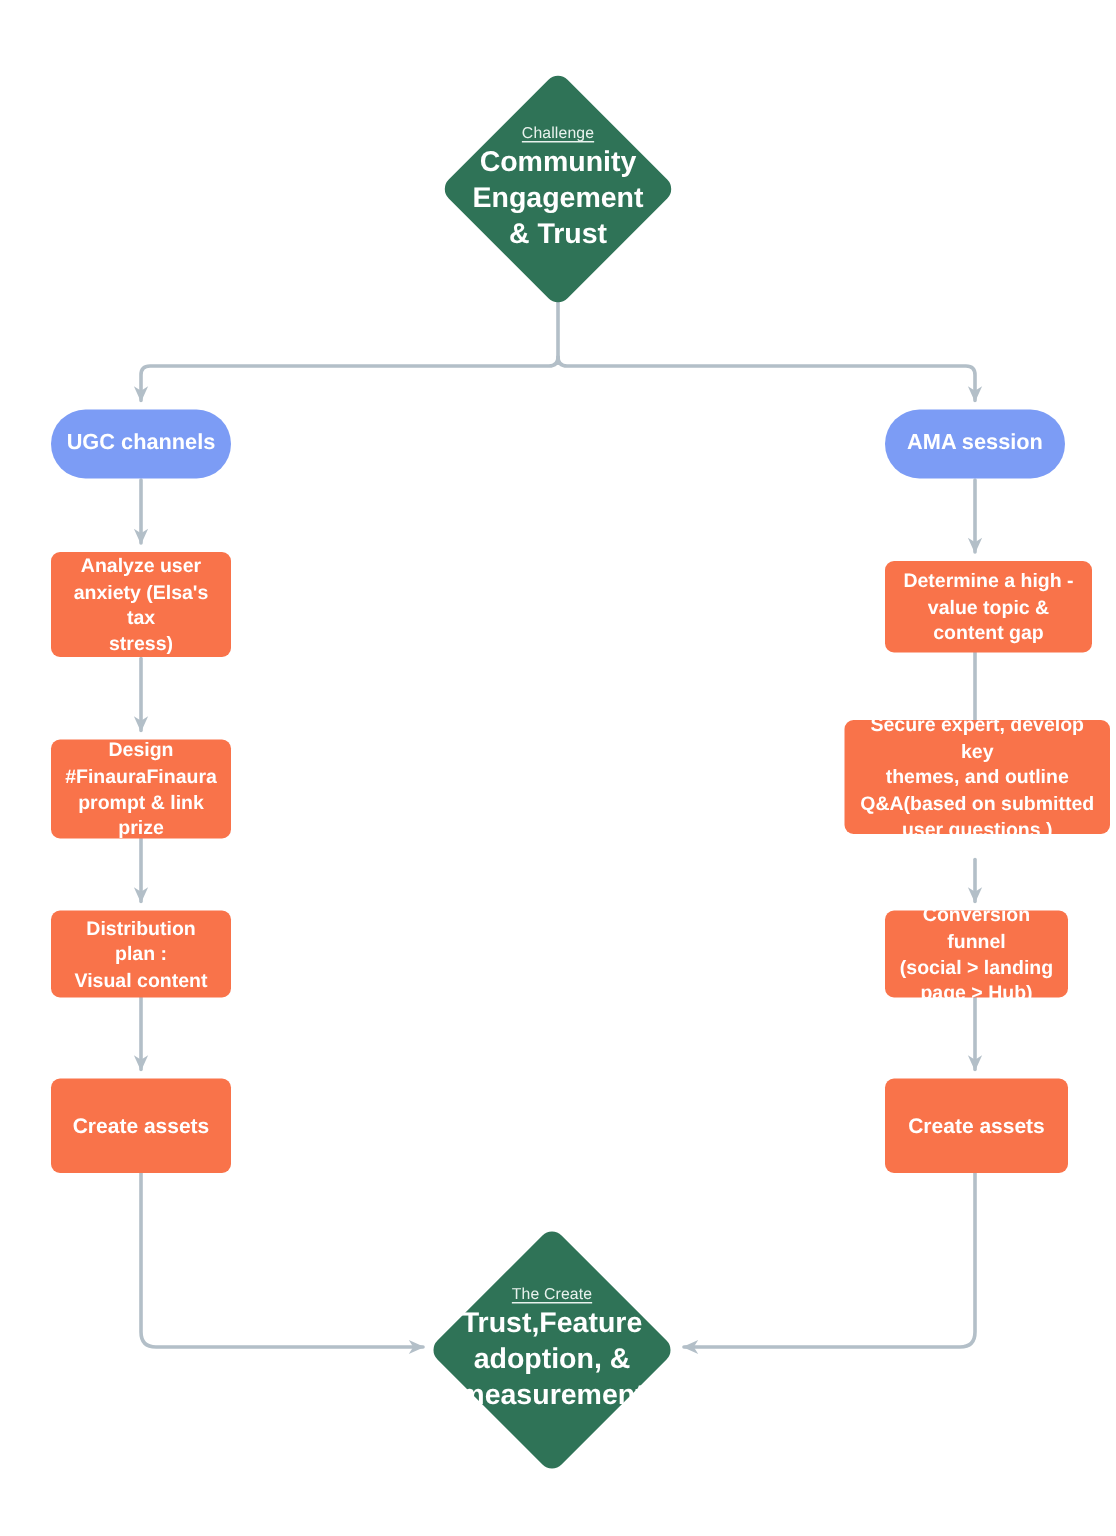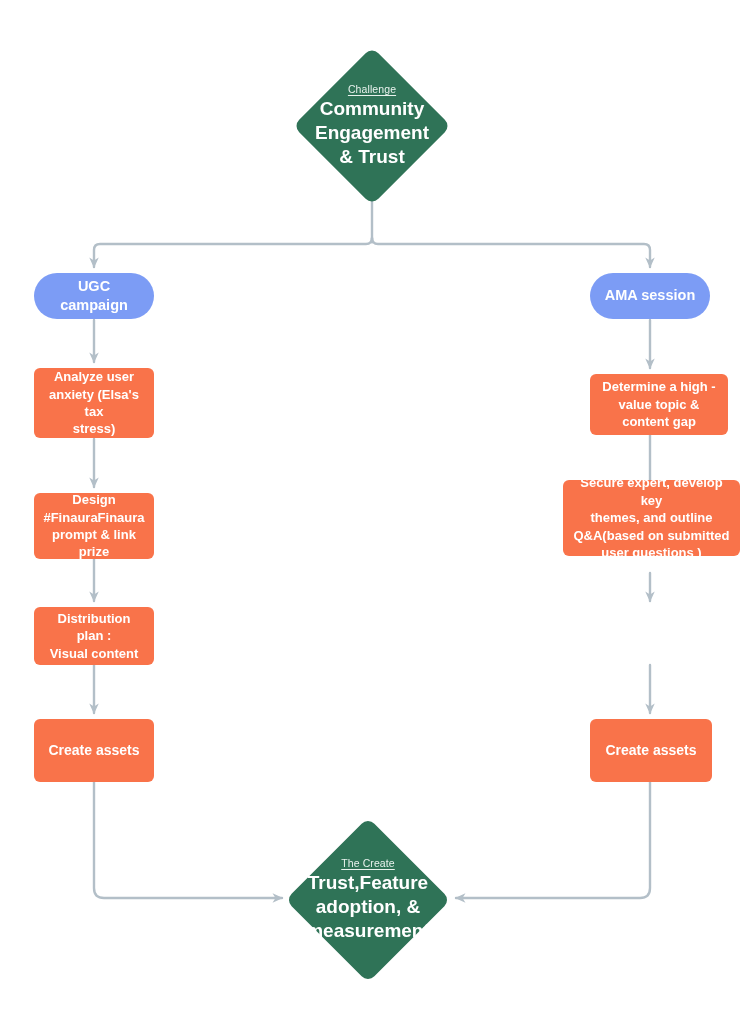--- a/index.html
+++ b/index.html
@@ -163,21 +163,21 @@
       <div class="dshape" style="width:112px; height:112px;"></div>
       <div class="dlabel">
         <span class="kicker">Challenge</span>
         <span class="dtext">Community
 Engagement
 &amp; Trust</span>
       </div>
     </div>
 
     <div class="node pill" style="left:34px; top:273px; width:120px; height:46px;">
-      <span>UGC campaign</span>
+      <span>UGC channels</span>
     </div>
 
     <div class="node task" style="left:34px; top:368px; width:120px; height:70px;">
       <span>Analyze user
 anxiety (Elsa's tax
 stress)</span>
     </div>
 
     <div class="node task" style="left:34px; top:493px; width:120px; height:66px;">
       <span>Design
@@ -204,20 +204,25 @@
 content gap</span>
     </div>
 
     <div class="node task big" style="left:563px; top:480px; width:177px; height:76px;">
       <span>Secure expert, develop key
 themes, and outline
 Q&amp;A(based on submitted
 user questions )</span>
     </div>
 
+    <div class="node task" style="left:590px; top:607px; width:122px; height:58px;">
+      <span>Conversion funnel
+(social &gt; landing
+page &gt; Hub)</span>
+    </div>
 
     <div class="node task" style="left:590px; top:719px; width:122px; height:63px; font-size:14px;">
       <span>Create assets</span>
     </div>
 
     <div class="node diamond" style="left:283px; top:838px; width:170px; height:124px;">
       <div class="dshape" style="width:117px; height:117px;"></div>
       <div class="dlabel">
         <span class="kicker">The Create</span>
         <span class="dtext">Trust,Feature

